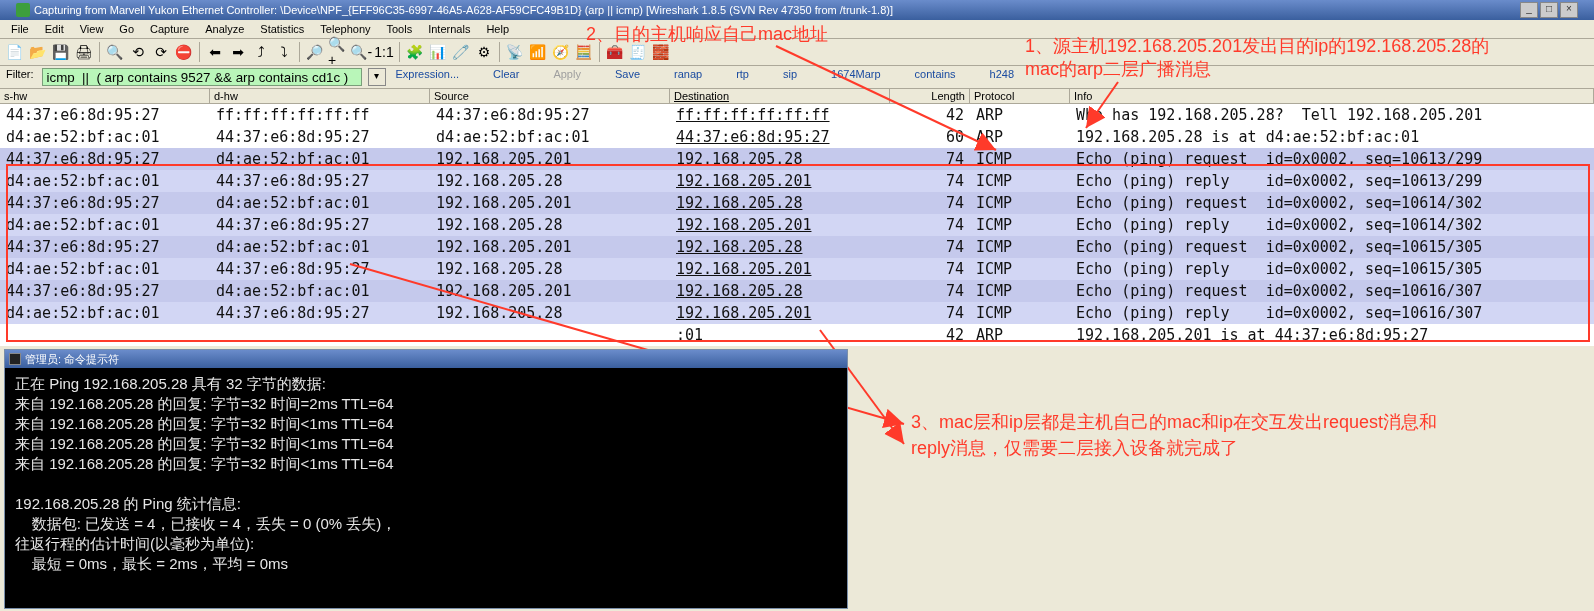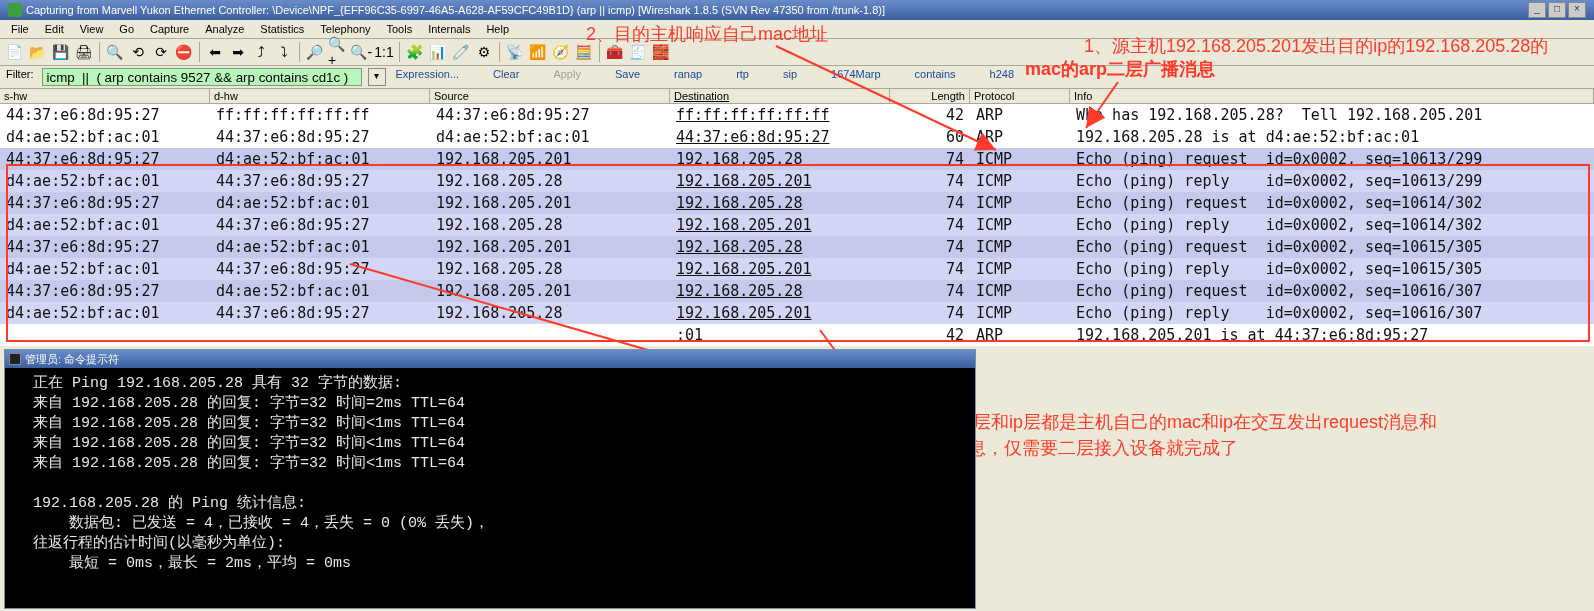--- a/index.html
+++ b/index.html
@@ -11,21 +11,21 @@
     height: 611px;
     overflow: hidden;
     position: relative;
   }
   .titlebar {
     background: linear-gradient(#6a8ccb, #3a5f9e);
     color: #fff;
     height: 20px;
     display: flex;
     align-items: center;
-    padding: 0 8px;
+    padding: 0 16px;
     font-size: 11px;
   }
   .titlebar .icon { width:14px; height:14px; background:#3d9e3d; margin-right:4px; border-radius:2px; }
   .titlebar .ttl { flex:1; white-space:nowrap; overflow:hidden; }
   .titlebar .wbtns { display:flex; gap:2px; }
   .titlebar .wbtn { width:18px; height:16px; background:#ccc; border:1px solid #888; font-size:10px; text-align:center; line-height:12px; color:#333; }
   .menubar { display:flex; gap:2px; padding:1px 4px; background:#ece9d8; border-bottom:1px solid #aca899; }
   .menubar .mi { padding:2px 7px; cursor:default; }
   .toolbar { display:flex; align-items:center; padding:2px 4px; background:#ece9d8; border-bottom:1px solid #aca899; gap:1px; }
   .toolbar .tbtn { width:22px; height:22px; border:1px solid transparent; display:flex; align-items:center; justify-content:center; font-size:14px; cursor:default; }
@@ -49,24 +49,24 @@
   .c-len { width:80px; flex:0 0 80px; text-align:right; }
   .c-pro { width:100px; flex:0 0 100px; }
   .c-inf { flex:1 1 auto; }
   .clr-white { background:#fff; color:#111; }
   .clr-sel   { background:#c5c9ec; color:#111; }
   .clr-lav   { background:#d2d6f4; color:#111; }
   
   .redbox { position:absolute; border:2px solid #ff3a2a; }
   .annot { position:absolute; font-family:"Microsoft YaHei","Segoe UI",Tahoma,sans-serif; font-size:18px; color:#ff3a2a; line-height:1.35; }
   
-  .cmdwin { position:absolute; left:4px; top:349px; width:972px; height:260px; border:1px solid #7a8faa; background:#000; }
+  .cmdwin { position:absolute; left:4px; top:349px; width:844px; height:260px; border:1px solid #7a8faa; background:#000; }
   .cmdwin .tb { background:linear-gradient(#6a8ccb,#3a5f9e); color:#fff; height:18px; display:flex; align-items:center; padding:0 4px; font-size:11px; }
   .cmdwin .tb .icn { width:12px; height:12px; background:#222; border:1px solid #888; margin-right:4px; }
-  .cmdwin .body { padding:6px 28px; color:#e6e6e6; font-family:Liberation Mono, monospace; font-size:15px; line-height:20px; white-space:pre; }
+  .cmdwin .body { padding:6px 10px; color:#e6e6e6; font-family:Liberation Sans, sans-serif; font-size:15px; line-height:20px; white-space:pre; }
   
   svg.arrows { position:absolute; left:0; top:0; width:1594px; height:611px; pointer-events:none; }
 </style>
 </head>
 <body>
 
 <div class="titlebar">
   <div class="icon"></div>
   <div class="ttl">Capturing from Marvell Yukon Ethernet Controller: \Device\NPF_{EFF96C35-6997-46A5-A628-AF59CFC49B1D} (arp  || icmp)   [Wireshark 1.8.5  (SVN Rev 47350 from /trunk-1.8)]</div>
   <div class="wbtns">
@@ -154,22 +154,22 @@
       <div class="row clr-lav"><div class="cell c-shw">d4:ae:52:bf:ac:01</div><div class="cell c-dhw">44:37:e6:8d:95:27</div><div class="cell c-src">192.168.205.28</div><div class="cell c-dst">192.168.205.201</div><div class="cell c-len">74</div><div class="cell c-pro">ICMP</div><div class="cell c-inf">Echo (ping) reply    id=0x0002, seq=10615/305</div></div>
       <div class="row clr-sel"><div class="cell c-shw">44:37:e6:8d:95:27</div><div class="cell c-dhw">d4:ae:52:bf:ac:01</div><div class="cell c-src">192.168.205.201</div><div class="cell c-dst">192.168.205.28</div><div class="cell c-len">74</div><div class="cell c-pro">ICMP</div><div class="cell c-inf">Echo (ping) request  id=0x0002, seq=10616/307</div></div>
       <div class="row clr-lav"><div class="cell c-shw">d4:ae:52:bf:ac:01</div><div class="cell c-dhw">44:37:e6:8d:95:27</div><div class="cell c-src">192.168.205.28</div><div class="cell c-dst">192.168.205.201</div><div class="cell c-len">74</div><div class="cell c-pro">ICMP</div><div class="cell c-inf">Echo (ping) reply    id=0x0002, seq=10616/307</div></div>
       <div class="row clr-white"><div class="cell c-shw"></div><div class="cell c-dhw"></div><div class="cell c-src"></div><div class="cell c-dst">:01</div><div class="cell c-len">42</div><div class="cell c-pro">ARP</div><div class="cell c-inf">192.168.205.201 is at 44:37:e6:8d:95:27</div></div>
     </div>
 </div>
 
 <div class="redbox" style="left:6px; top:164px; width:1584px; height:178px;"></div>
 
 <div class="annot" style="left:586px; top:22px;">2、目的主机响应自己mac地址</div>
-<div class="annot" style="left:1084px; top:34px;">1、源主机192.168.205.201发出目的ip的192.168.205.28的</div>
-<div class="annot" style="left:1025px; top:57px;font-weight:bold;">mac的arp二层广播消息</div>
+<div class="annot" style="left:1025px; top:34px;">1、源主机192.168.205.201发出目的ip的192.168.205.28的</div>
+<div class="annot" style="left:1025px; top:57px;">mac的arp二层广播消息</div>
 <div class="annot" style="left:911px; top:410px;">3、mac层和ip层都是主机自己的mac和ip在交互发出request消息和</div>
 <div class="annot" style="left:911px; top:436px;">reply消息，仅需要二层接入设备就完成了</div>
 
 <svg class="arrows">
   <defs>
     <marker id="ah" markerWidth="12" markerHeight="12" refX="10" refY="5" orient="auto">
       <path d="M0,0 L10,5 L0,10 Z" fill="#ff3a2a"></path>
     </marker>
   </defs>
   <line x1="1118" y1="82" x2="1086" y2="128" stroke="#ff3a2a" stroke-width="2" marker-end="url(#ah)"></line>

